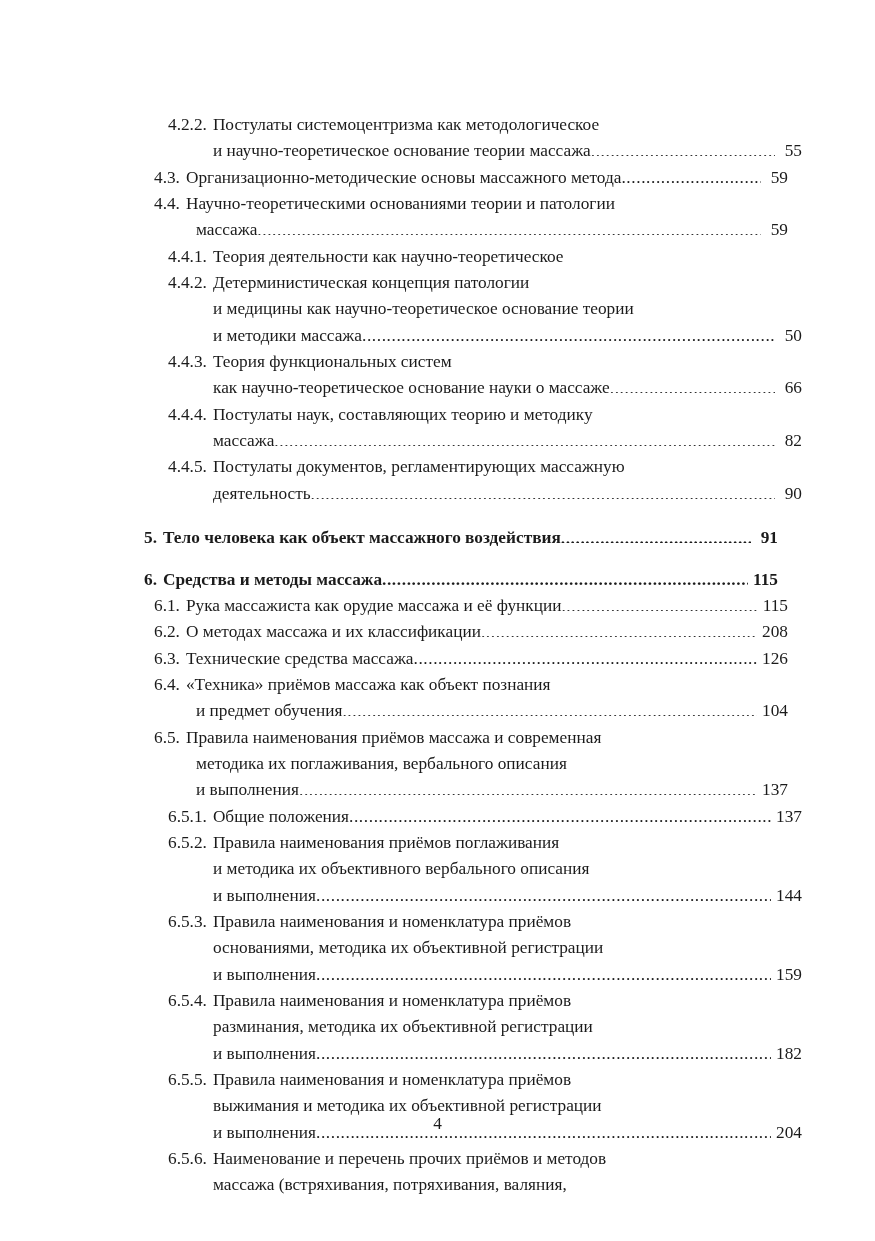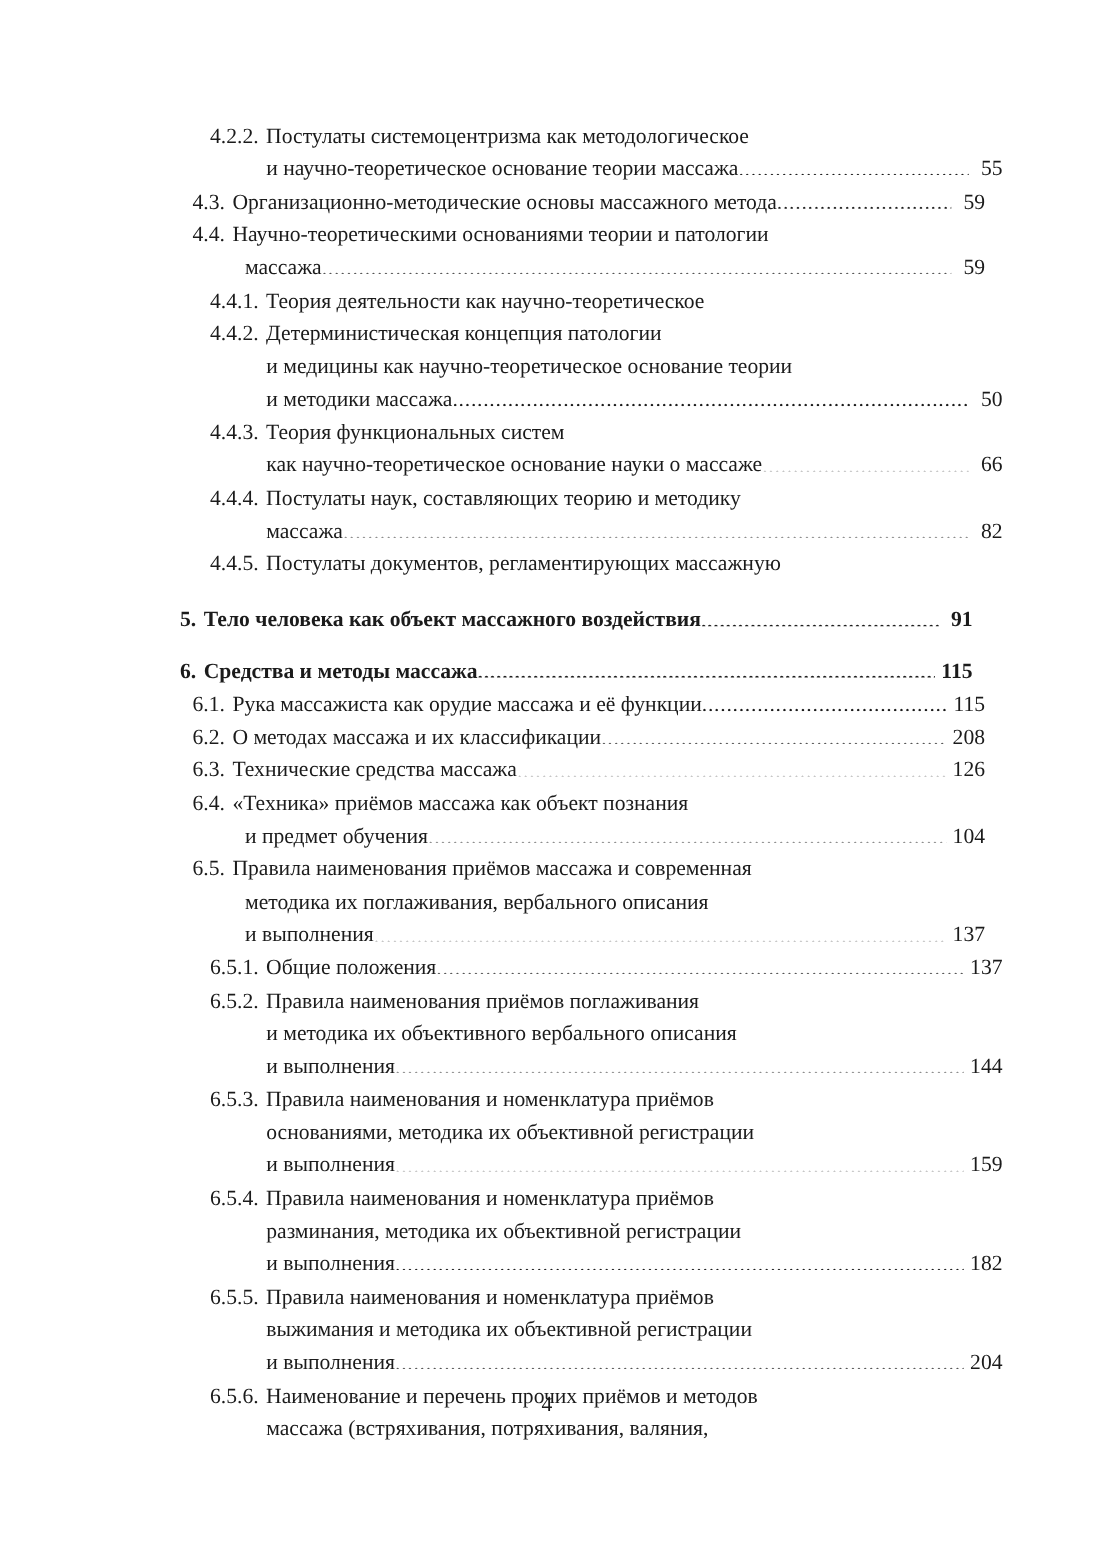--- a/index.html
+++ b/index.html
@@ -12,21 +12,21 @@
     width: 875px;
     height: 1241px;
     background: #ffffff;
     font-family: "Liberation Serif", "DejaVu Serif", serif;
     color: #1b1b1b;
     overflow: hidden;
   }
   .toc {
     position: absolute;
     left: 143px;
-    top: 96px;
+    top: 112px;
     width: 634px;
   }
   
   .entry {
     display: block;
     width: 100%;
   }
   .line {
     display: flex;
     align-items: baseline;
@@ -170,20 +170,26 @@
           <span class="txt">массажа</span>
           <span class="leader"></span>
           <span class="pg">82</span>
         </div>
       </div>
       <div class="entry lvl3">
         <div class="line">
           <span class="num">4.4.5.</span>
           <span class="txt">Постулаты документов, регламентирующих массажную</span>
         </div>
+        <div class="line">
+          <span class="cont-l3"></span>
+          <span class="txt">деятельность</span>
+          <span class="leader"></span>
+          <span class="pg">90</span>
+        </div>
       </div>
       <div class="entry lvl1 bold gap-before-lg">
         <div class="line">
           <span class="num">5.</span>
           <span class="txt">Тело человека как объект массажного воздействия</span>
           <span class="leader"></span>
           <span class="pg">91</span>
         </div>
       </div>
       <div class="entry lvl1 bold gap-before">

